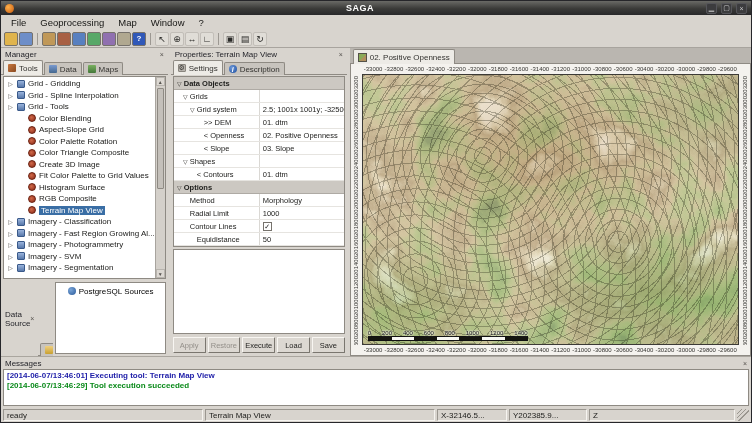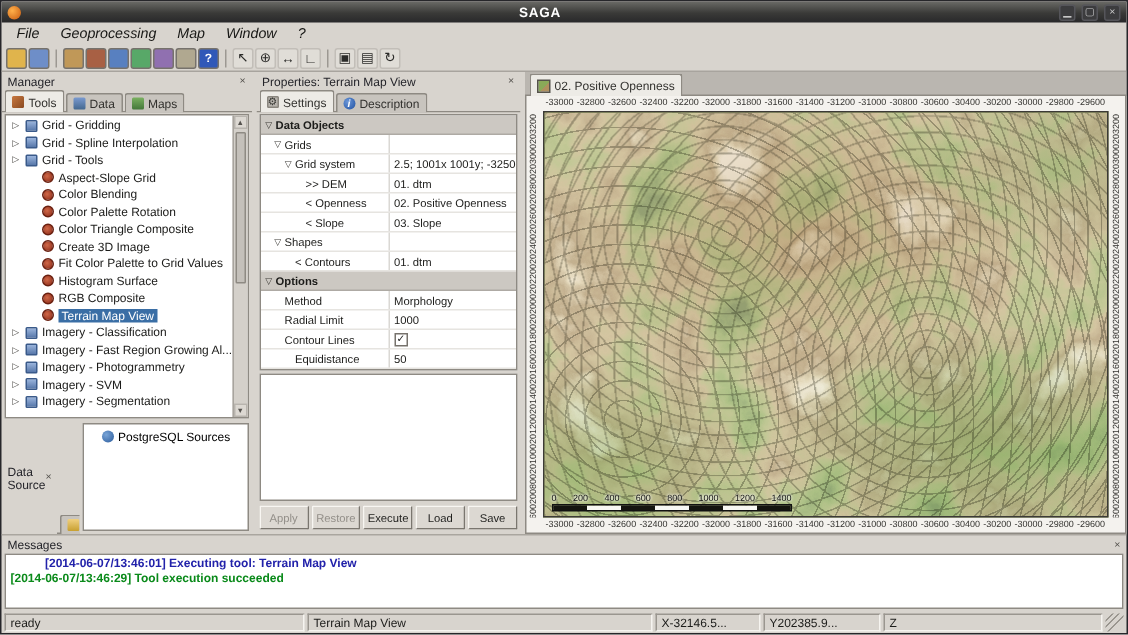--- a/index.html
+++ b/index.html
@@ -10,21 +10,21 @@
 
   
   .titlebar { flex:0 0 14px; background:linear-gradient(#6a6a66,#3a3a38 55%,#28282a); display:flex; align-items:center; padding:0 4px; color:#fff; }
   .app-icon { width:9px; height:9px; border-radius:50%; background:radial-gradient(circle at 35% 35%,#ffb04a,#c85a10); flex:0 0 9px; }
   .title-text { flex:1; text-align:center; font-size:9px; font-weight:bold; letter-spacing:.5px; }
   .win-btns { display:flex; gap:4px; }
   .win-btn { width:11px; height:11px; font-size:7px; color:#c8c8c8; display:flex; align-items:center; justify-content:center; background:#3c3c3e; border:1px solid #55555a; border-radius:2px; }
 
   
   .menubar { flex:0 0 15px; display:flex; align-items:center; font-size:9.5px; color:#161614; padding:0 3px; }
-  .menu-item { padding:1px 7px;font-style:italic; }
+  .menu-item { padding:1px 7px; }
   .toolbar { flex:0 0 18px; display:flex; align-items:center; padding:0 3px; gap:1px; border-bottom:1px solid #a8a49e; }
   .tbtn { min-width:14px; height:14px; border:1px solid #c2beb8; border-radius:2px; display:flex; align-items:center; justify-content:center; font-size:9px; color:#2a2a28; background:#e0ddd7; }
   .tbtn[data-color] { border-color:#76726c; }
   .tbtn[data-color] .glyph { color:#fff; font-weight:bold; font-size:8px; }
   .tbtn.sep { min-width:1px; width:1px; height:12px; background:#9c9892; border:none; border-radius:0; margin:0 3px; }
 
   
   .main { flex:1; display:flex; min-height:0; }
   .vsplit { flex:0 0 3px; }
   .caption { flex:0 0 12px; display:flex; align-items:center; justify-content:space-between; font-size:8px; color:#24242a; padding:0 4px; }
@@ -109,21 +109,21 @@
       repeating-radial-gradient(circle at 68% 62%, transparent 0 10px, #20200f 10px 11px),
       repeating-radial-gradient(circle at 14% 76%, transparent 0 12px, #222211 12px 13px); }
   .scalebar { position:absolute; left:5px; bottom:3px; width:160px; z-index:3; font-size:6px; color:#111; }
   .sb-labels { display:flex; justify-content:space-between; text-shadow:0 0 2px #fff,0 0 2px #fff; }
   .sb-bar { height:5px; border:1px solid #111; background:repeating-linear-gradient(90deg,#151510 0 22.6px,#f8f8f4 22.6px 45.2px); }
 
   
   .messages { flex:0 0 52px; display:flex; flex-direction:column; border-top:1px solid #aaa69f; }
   .log { flex:1; margin:0 2px 2px; border:1px solid #8e8a83; background:#fff; font-size:8px; padding:1px 3px; overflow:hidden; }
   .log-line { height:10px; line-height:10px; white-space:nowrap; }
-  .log-line.blue { color:var(--log-blue,#2222aa); font-weight:bold;margin-left:23px; }
+  .log-line.blue { color:var(--log-blue,#2222aa); font-weight:bold; }
   .log-line.green { color:var(--log-green,#0a8a1a); font-weight:bold; }
 
   
   .statusbar { flex:0 0 14px; display:flex; gap:2px; padding:1px 2px; font-size:8px; color:#1c1c1a; align-items:stretch; }
   .sb-cell { border:1px solid; border-color:#9a968f #f6f4f0 #f6f4f0 #9a968f; display:flex; align-items:center; padding:0 3px; white-space:nowrap; overflow:hidden; }
   .sb-state { width:200px; }
   .sb-tool { width:230px; }
   .sb-x { width:70px; }
   .sb-y { width:78px; }
   .sb-z { flex:1; }
@@ -280,27 +280,27 @@
               <div class="tree-item lib">
                 <span class="arrow">▷</span>
                 <span class="ticon lib"></span>
                 <span class="tlabel">Grid - Tools</span>
               </div>
 
 
               <div class="tree-item tool">
                 <span class="arrow"></span>
                 <span class="ticon tool"></span>
-                <span class="tlabel">Aspect-Slope Grid</span>
+                <span class="tlabel">Color Blending</span>
               </div>
 
               <div class="tree-item tool">
                 <span class="arrow"></span>
                 <span class="ticon tool"></span>
-                <span class="tlabel">Color Blending</span>
+                <span class="tlabel">Aspect-Slope Grid</span>
               </div>
 
               <div class="tree-item tool">
                 <span class="arrow"></span>
                 <span class="ticon tool"></span>
                 <span class="tlabel">Color Palette Rotation</span>
               </div>
 
               <div class="tree-item tool">
                 <span class="arrow"></span>

